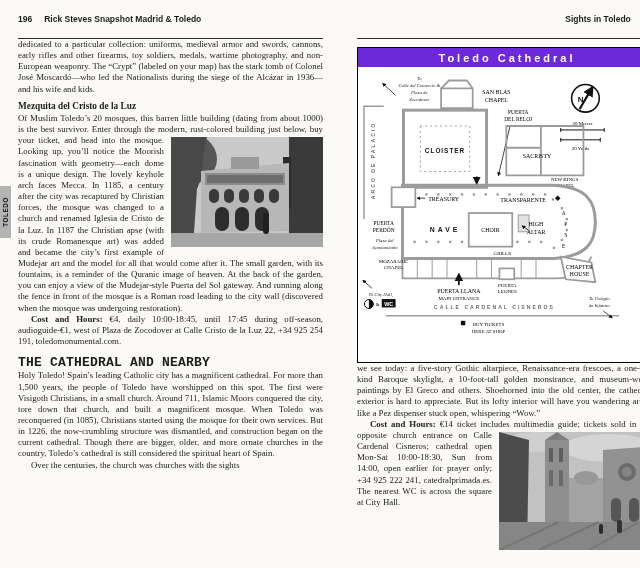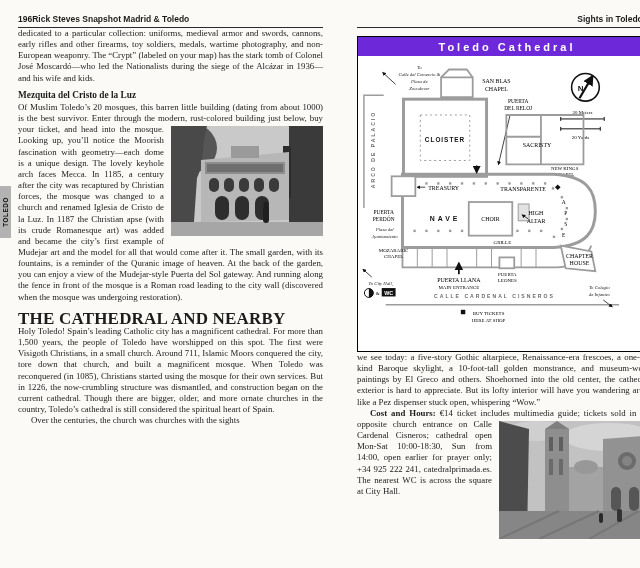--- a/index.html
+++ b/index.html
@@ -7,37 +7,37 @@
     width:640px;height:568px;position:relative;overflow:hidden;
     background:#fbfaf7;color:#1c1c1c;
     font-family:"Liberation Serif",serif;
   }
   .page{position:absolute;top:14px;}
   .page.left{left:18px;width:305px;}
   .page.right{left:357px;width:300px;}
 
   .runhead{
     font-family:"Liberation Sans",sans-serif;font-weight:bold;font-size:8.5px;
-    border-bottom:1px solid #2a2a2a;padding-bottom:3px;
-    display:flex;align-items:baseline;
+    border-bottom:1px solid #2a2a2a;padding-bottom:14px;
+    display:flex;align-items:baseline;gap:12px;
   }
   .runhead.rh-right{justify-content:flex-end;}
   .pagenum{font-weight:bold;}
 
   .body-text{font-size:8.8px;line-height:11.15px;text-align:justify;}
   .body-text p{margin:0;}
   .indent{text-indent:13px;}
   .runin{font-weight:bold;}
 
   .small-head{
     font-family:Liberation Serif, serif;font-weight:bold;font-size:9.3px;
     margin:6px 0 1px;text-align:left;
   }
   .section-head{
-    font-family:Liberation Serif, serif;font-weight:bold;font-size:17px;
+    font-family:Liberation Mono, monospace;font-weight:bold;font-size:13px;
     letter-spacing:.2px;margin:10px 0 2px;text-align:left;
   }
   .sub-head{
     font-family:"Liberation Sans",sans-serif;font-weight:bold;font-size:9.3px;
     margin:0 0 2px;text-align:left;
   }
 
   .photo{float:right;margin:2px 0 3px 7px;line-height:0;}
   .photo svg{display:block;}
 
@@ -116,20 +116,21 @@
           <rect x="44" y="70" width="14" height="24" rx="7"></rect>
           <rect x="64" y="70" width="14" height="24" rx="7"></rect>
           <rect x="84" y="70" width="14" height="24" rx="7"></rect>
         </g>
         <rect x="0" y="96" width="152" height="14" fill="#a6a6a6"></rect>
         <rect x="92" y="80" width="6" height="17" rx="3" fill="#1f1f1f"></rect>
         <circle cx="95" cy="78" r="2.6" fill="#1f1f1f"></circle>
       </svg>
         </span>
       <span>rust-colored building just below, buy your ticket, and head into the mosque. Looking up, you’ll notice the Moorish fascination with geometry—each dome is a unique design. The lovely keyhole arch faces Mecca. In 1185, a century after the city was recaptured by Christian forces, the mosque was changed to a church and renamed Iglesia de Cristo de la Luz. In 1187 the Christian apse (with its crude Romanesque art) was added and became the city’s first example of Mudejar art and the model for all that would come after it. The small garden, with its fountains, is a reminder of the Quranic image of heaven. At the back of the garden, you can enjoy a view of the Mudejar-style Puerta del Sol gateway. And running along the fence in front of the mosque is a Roman road leading to the city wall (discovered when the mosque was undergoing restoration).</span></p>
+    <p class="indent"><span class="runin">Cost and Hours:</span><span> €4, daily 10:00-18:45, until 17:45 during off-season, audioguide-€1, west of Plaza de Zocodover at Calle Cristo de la Luz 22, +34 925 254 191, toledomonumental.com.</span></p>
 
     <h2 class="section-head">THE CATHEDRAL AND NEARBY</h2>
     <p>Holy Toledo! Spain’s leading Catholic city has a magnificent cathedral. For more than 1,500 years, the people of Toledo have worshipped on this spot. The first were Visigoth Christians, in a small church. Around 711, Islamic Moors conquered the city, tore down that church, and built a magnificent mosque. When Toledo was reconquered (in 1085), Christians started using the mosque for their own services. But in 1226, the now-crumbling structure was dismantled, and construction began on the current cathedral. Though there are bigger, older, and more ornate churches in the country, Toledo’s cathedral is still considered the spiritual heart of Spain.</p>
     <p class="indent">Over the centuries, the church was churches with the sights</p>
   </div>
 </div>
 
 <div class="page right">
   <div class="runhead rh-right">
     <span>Sights in Toledo</span>

